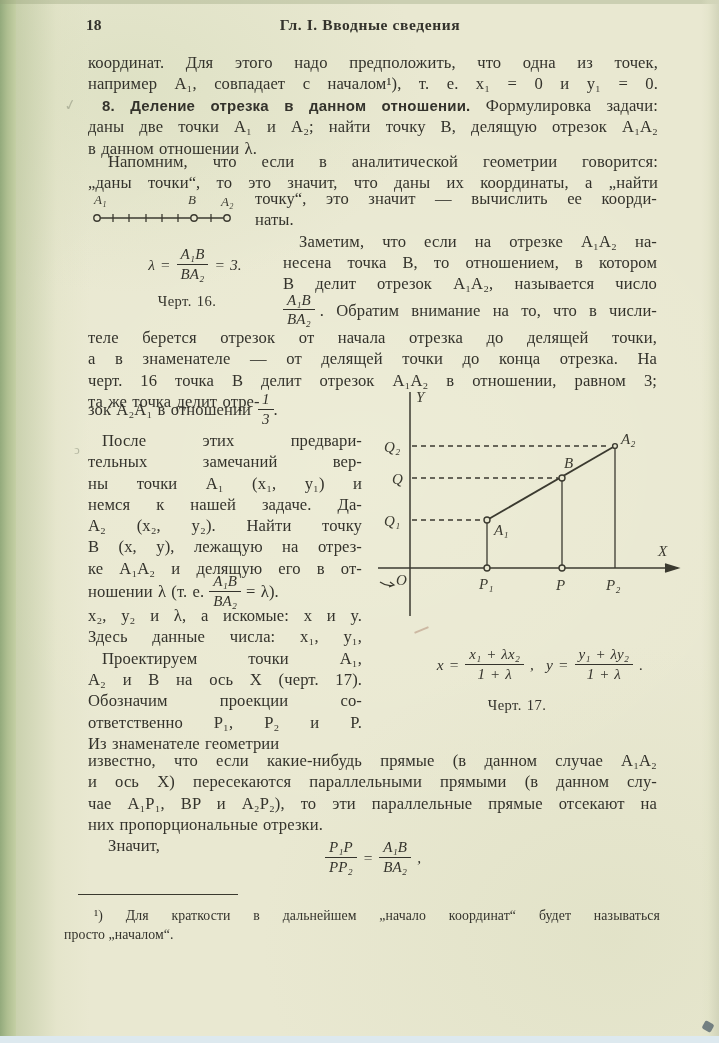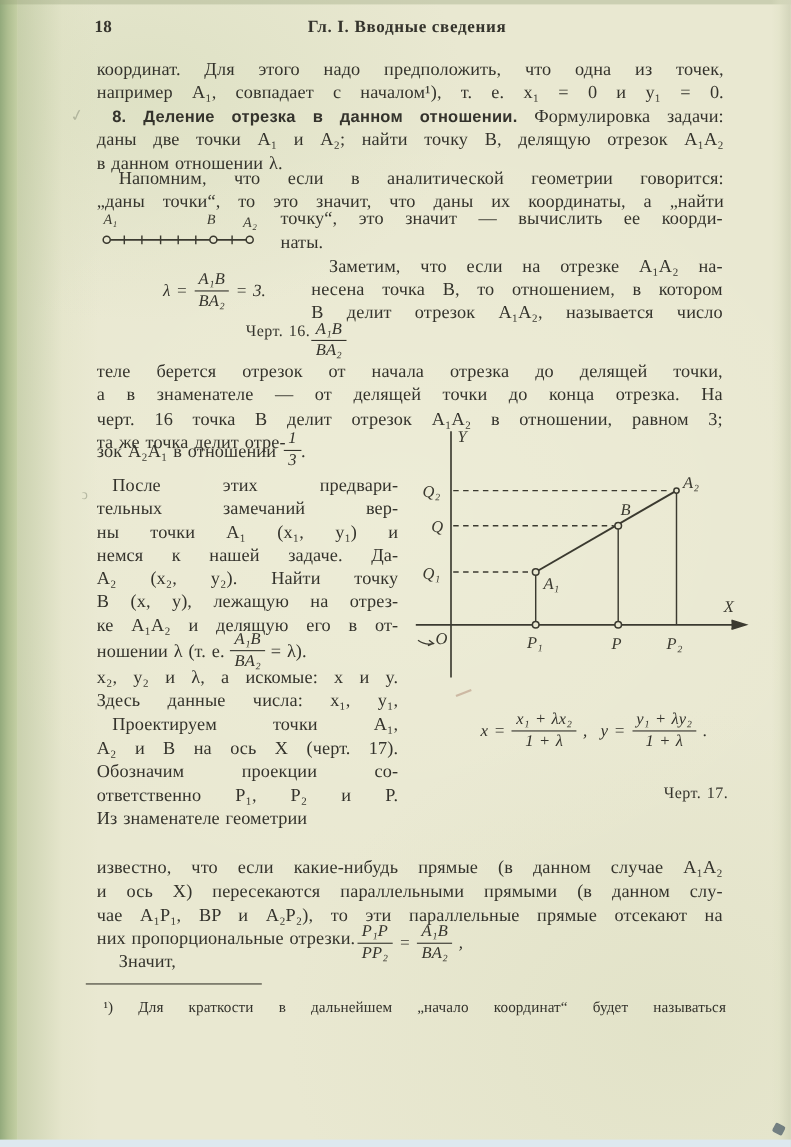--- a/index.html
+++ b/index.html
@@ -44,21 +44,21 @@
   .frac .fnum{display:block;padding:0 4px 1px;}
   .frac .fden{display:block;border-top:1.3px solid #34332c;padding:2px 4px 0;}
   .frac-line{display:flex;align-items:center;}
   .frac-line .fl-text{flex:1;text-align:justify;text-align-last:justify;padding-left:5px;}
   .formula-row{display:flex;align-items:center;justify-content:center;
     font-style:italic;font-size:15.5px;gap:6px;}
 
   .bold-head{font-family:"Liberation Sans","DejaVu Sans",sans-serif;
     font-weight:bold;font-size:15px;letter-spacing:.2px;}
 
-  .fig-caption{text-align:right;font-size:14.6px;letter-spacing:.4px;}
+  .fig-caption{text-align:center;font-size:14.6px;letter-spacing:.4px;}
 
   .footnote{position:absolute;left:64px;top:906px;width:596px;
     font-size:13.8px;line-height:19px;letter-spacing:.1px;}
   .footnote .ln{height:19px;}
   .fn-rule{position:absolute;left:78px;top:894px;width:160px;height:0;
     border-top:1.8px solid #3a392f;}
 
   .pencil{position:absolute;color:#8d927c;opacity:.55;font-size:15px;pointer-events:none;}
   .pencil-dash{position:absolute;left:414px;top:629px;width:15px;height:2px;
     background:#b08872;opacity:.5;transform:rotate(-22deg);}
@@ -133,20 +133,21 @@
   <div class="ln">точку“, это значит — вычислить ее коорди-</div>
   <div class="ln left">наты.</div>
   <div class="ln pl44">Заметим, что если на отрезке A₁A₂ на-</div>
   <div class="ln pl28">несена точка B, то отношением, в котором</div>
   <div class="ln pl28">B делит отрезок A₁A₂, называется число</div>
   <div class="frac-line pl28" style="height:32px;">
     <span class="frac">
       <span class="fnum">A₁B</span>
       <span class="fden">BA₂</span>
     </span>
+    <span class="fl-text">. Обратим внимание на то, что в числи-</span>
   </div>
 </div>
 
 <div class="blk" style="left:88px;top:327px;width:569px;">
   <div>
       <div class="ln">теле берется отрезок от начала отрезка до делящей точки,</div>
       <div class="ln">а в знаменателе — от делящей точки до конца отрезка. На</div>
       <div class="ln">черт. 16 точка B делит отрезок A₁A₂ в отношении, равном 3;</div>
     </div>
   <div class="ln left">та же точка делит отре-</div>
@@ -242,24 +243,24 @@
       <span class="fden">1 + λ</span>
     </span>
     <span>,</span>
     <span style="margin-left:6px;">y =</span>
     <span class="frac">
       <span class="fnum">y₁ + λy₂</span>
       <span class="fden">1 + λ</span>
     </span>
     <span>.</span>
   </div>
-  <div class="fig-caption" style="margin-top:28px;width:290px;">Черт. 17.</div>
-</div>
-
-<div class="blk" style="left:88px;top:778px;width:569px;">
+  <div class="fig-caption" style="margin-top:12px;width:290px;">Черт. 17.</div>
+</div>
+
+<div class="blk" style="left:88px;top:750px;width:569px;">
   <div>
       <div class="ln">известно, что если какие-нибудь прямые (в данном случае A₁A₂</div>
       <div class="ln">и ось X) пересекаются параллельными прямыми (в данном слу-</div>
       <div class="ln">чае A₁P₁, BP и A₂P₂), то эти параллельные прямые отсекают на</div>
     </div>
   <div class="ln left">них пропорциональные отрезки.</div>
   <div class="ln left ind">Значит,</div>
 </div>
 
 <div class="blk" style="left:88px;top:840px;width:570px;">
@@ -273,17 +274,18 @@
       <span class="fnum">A₁B</span>
       <span class="fden">BA₂</span>
     </span>
     <span>,</span>
   </div>
 </div>
 
 <div class="fn-rule"></div>
 <div class="footnote">
   <div class="ln" style="text-indent:30px;">¹) Для краткости в дальнейшем „начало координат“ будет называться</div>
+  <div class="ln left">просто „началом“.</div>
 </div>
 
 <div class="pencil" style="left:64px;top:96px;transform:rotate(-12deg);">✓</div>
 <div class="pencil" style="left:74px;top:442px;font-size:13px;">ↄ</div>
 <div class="pencil-dash"></div>
 
 </body></html>

